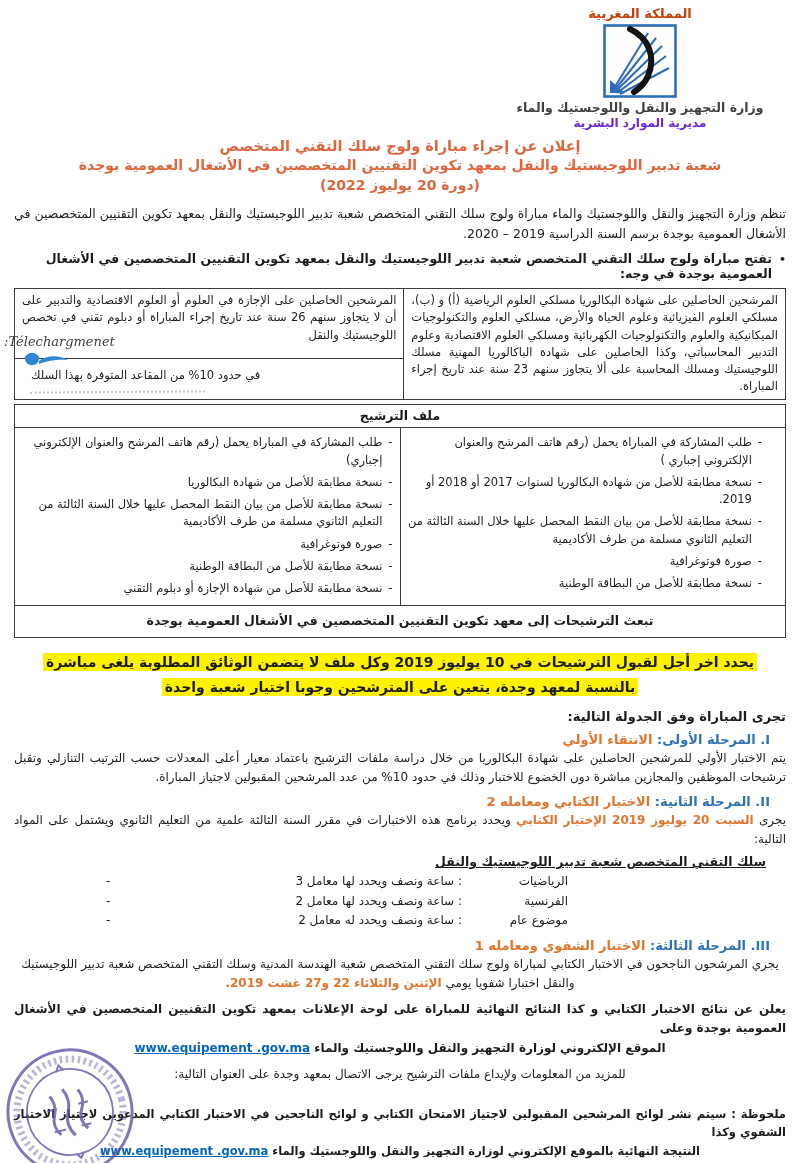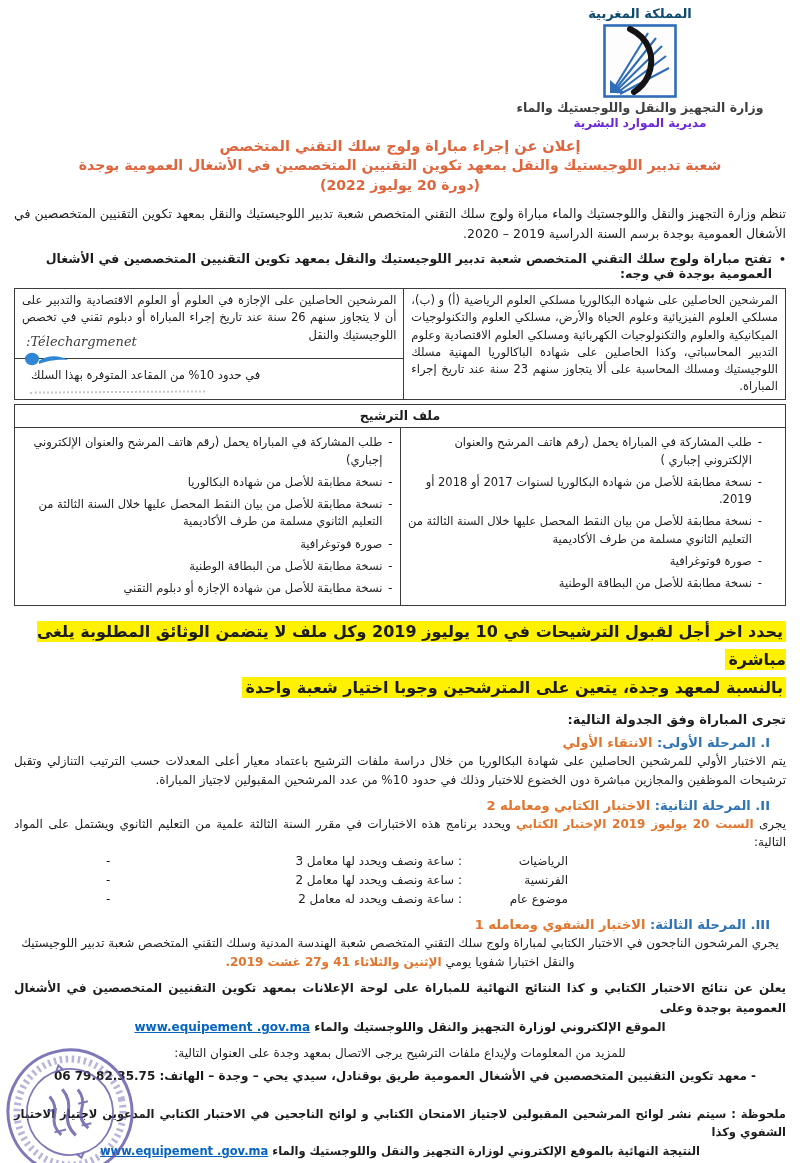--- a/index.html
+++ b/index.html
@@ -19,21 +19,21 @@
     font-family:"DejaVu Sans","Liberation Sans",sans-serif;
     color:var(--ink);
     direction:rtl;
     position:relative;
     overflow:hidden;
   }
   .page{padding:0 14px;}
 
   
   .gov-header{width:260px;margin:6px 16px 0 auto;text-align:center;}
-  .kingdom{font-size:13px;font-weight:bold;color:#0c4a6e;}
+  .kingdom{font-size:13px;font-weight:bold;color:#c2410c;}
   .logo-wrap{margin:3px auto 2px;width:74px;height:74px;}
   .ministry{font-size:12.5px;font-weight:bold;color:#404040;line-height:1.25;}
   .directorate{font-size:12px;font-weight:bold;color:#6d28d9;}
 
   
   .doc-title{text-align:center;margin-top:6px;color:var(--title-orange);font-weight:bold;}
   .doc-title .t1{font-size:14.5px;line-height:1.4;}
   .doc-title .t2{font-size:14px;line-height:1.4;}
   .doc-title .t3{font-size:14px;line-height:1.4;}
 
@@ -52,21 +52,21 @@
   .tbl2{margin-top:4px;}
   .tbl2 .thead{font-weight:bold;text-align:center;font-size:12.5px;padding:2px;margin-left:14px;}
   .tbl2 .col{width:50%;}
   .doc-item{display:flex;gap:6px;margin:3px 0 5px;}
   .doc-item .dash{flex:0 0 auto;}
   .doc-item .txt{flex:1;}
   .col-right .doc-item{padding-right:16px;}
   .tfoot{font-weight:bold;text-align:center;font-size:12.5px;padding:6px 4px;}
 
   
-  .deadline{margin-top:12px;text-align:right;font-weight:bold;font-size:16px;line-height:1.75;}
+  .deadline{margin-top:12px;text-align:center;font-weight:bold;font-size:14px;line-height:1.75;}
   .hl{background:var(--yellow);padding:1px 3px;}
 
   .sched-intro{margin-top:10px;font-size:13px;font-weight:bold;}
 
   
   .phase-head{margin:8px 16px 2px 0;font-size:13px;font-weight:bold;}
   .pnum,.plabel{color:var(--heading-blue);}
   .pname,.orange{color:var(--accent-orange);font-weight:bold;}
   .phase-body{font-size:12px;line-height:1.55;text-align:justify;margin-top:2px;}
   .phase-body.center{text-align:center;}
@@ -81,21 +81,21 @@
   .results-2{text-align:center;font-size:12px;font-weight:bold;line-height:1.6;}
   .doclink{color:var(--link-blue);text-decoration:underline;font-weight:bold;direction:ltr;unicode-bidi:embed;}
   .contact-info{margin-top:7px;text-align:center;font-size:12px;line-height:1.5;}
   .address{margin-top:7px;font-size:12px;font-weight:bold;padding-right:30px;}
   .ltr{direction:ltr;unicode-bidi:embed;display:inline-block;}
 
   .note{margin-top:22px;font-size:11.5px;font-weight:bold;line-height:1.6;text-align:justify;}
   .note-2{text-align:center;font-size:11.5px;font-weight:bold;line-height:1.6;}
 
   
-  .watermark{position:absolute;top:334px;left:26px;z-index:5;font-family:"DejaVu Serif","Liberation Serif",serif;font-style:italic;font-size:13px;color:#3d3d3d;}
+  .watermark{position:absolute;top:334px;left:4px;z-index:5;font-family:"DejaVu Serif","Liberation Serif",serif;font-style:italic;font-size:13px;color:#3d3d3d;}
   .watermark-logo{position:absolute;top:351px;left:24px;z-index:5;}
   .faint-line{position:absolute;top:391px;left:30px;width:175px;border-bottom:2px dotted #a9a9a9;opacity:.65;transform:rotate(-.4deg);}
   .stamp{position:absolute;left:-12px;top:1034px;z-index:6;opacity:.88;}
 </style>
 </head>
 <body>
 
 <div class="page">
 
   <div class="gov-header">
@@ -191,20 +191,23 @@
         <div class="doc-item">
               <span class="dash">-</span>
               <div class="txt">نسخة مطابقة للأصل من البطاقة الوطنية</div>
             </div>
         <div class="doc-item">
               <span class="dash">-</span>
               <div class="txt">نسخة مطابقة للأصل من شهادة الإجازة أو دبلوم التقني</div>
             </div>
       </td>
     </tr>
+    <tr>
+      <td class="tfoot" colspan="2">تبعث الترشيحات إلى معهد تكوين التقنيين المتخصصين في الأشغال العمومية بوجدة</td>
+    </tr>
   </tbody>
     </table>
 
   <div class="deadline">
     <div><span class="hl">يحدد اخر أجل لقبول الترشيحات في 10 يوليوز 2019 وكل ملف لا يتضمن الوثائق المطلوبة يلغى مباشرة</span></div>
     <div><span class="hl">بالنسبة لمعهد وجدة، يتعين على المترشحين وجوبا اختيار شعبة واحدة</span></div>
   </div>
 
   <div class="sched-intro">تجرى المباراة وفق الجدولة التالية:</div>
 
@@ -215,54 +218,50 @@
   </div>
   <p class="phase-body">يتم الاختبار الأولي للمرشحين الحاصلين على شهادة البكالوريا من خلال دراسة ملفات الترشيح باعتماد معيار أعلى المعدلات حسب الترتيب التنازلي وتقبل ترشيحات الموظفين والمجازين مباشرة دون الخضوع للاختبار وذلك في حدود 10% من عدد المرشحين المقبولين لاجتياز المباراة.</p>
 
   <div class="phase-head">
     <span class="pnum">II.</span>
     <span class="plabel">المرحلة الثانية:</span>
     <span class="pname">الاختبار الكتابي ومعامله 2</span>
   </div>
   <p class="phase-body"><span>يجرى </span><span class="orange">السبت 20 يوليوز 2019 الإختبار الكتابي</span><span> ويحدد برنامج هذه الاختبارات في مقرر السنة الثالثة علمية من التعليم الثانوي ويشتمل على المواد التالية:</span></p>
 
+  <div class="track-title">سلك التقني المتخصص شعبة تدبير اللوجيستيك والنقل</div>
 
   <div class="subject-row">
     <span class="sdash">-</span>
     <span class="subj-name">الرياضيات</span><span>: ساعة ونصف ويحدد لها معامل 3</span>
   </div>
   <div class="subject-row">
     <span class="sdash">-</span>
     <span class="subj-name">الفرنسية</span><span>: ساعة ونصف ويحدد لها معامل 2</span>
   </div>
   <div class="subject-row">
     <span class="sdash">-</span>
     <span class="subj-name">موضوع عام</span><span>: ساعة ونصف ويحدد له معامل 2</span>
   </div>
 
   <div class="phase-head">
     <span class="pnum">III.</span>
     <span class="plabel">المرحلة الثالثة:</span>
     <span class="pname">الاختبار الشفوي ومعامله 1</span>
   </div>
-  <p class="phase-body center"><span>يجري المرشحون الناجحون في الاختبار الكتابي لمباراة ولوج سلك التقني المتخصص شعبة الهندسة المدنية وسلك التقني المتخصص شعبة تدبير اللوجيستيك والنقل اختبارا شفويا يومي </span><span class="orange">الإثنين والثلاثاء 41 و27 غشت 2019.</span></p>
+  <p class="phase-body center"><span>يجري المرشحون الناجحون في الاختبار الكتابي لمباراة ولوج سلك التقني المتخصص شعبة الهندسة المدنية وسلك التقني المتخصص شعبة تدبير اللوجيستيك والنقل اختبارا شفويا يومي </span><span class="orange">الإثنين والثلاثاء 22 و27 غشت 2019.</span></p>
 
   <p class="results-1">يعلن عن نتائج الاختبار الكتابي و كذا النتائج النهائية للمباراة على لوحة الإعلانات بمعهد تكوين التقنيين المتخصصين في الأشغال العمومية بوجدة وعلى</p>
   <p class="results-2">
     <span>الموقع الإلكتروني لوزارة التجهيز والنقل واللوجستيك والماء</span>
     <a class="doclink" href="#">www.equipement .gov.ma</a>
   </p>
 
   <p class="contact-info">للمزيد من المعلومات ولإيداع ملفات الترشيح يرجى الاتصال بمعهد وجدة على العنوان التالية:</p>
 
-  <p class="address">
-    <span>- معهد تكوين التقنيين المتخصصين في الأشغال العمومية طريق بوقنادل، سيدي يحي – وجدة –</span>
-    <span>الهاتف:</span>
-    <span class="ltr">06 79.82.35.75</span>
-  </p>
 
   <p class="note"><span>ملحوظة :</span> <span>سيتم نشر لوائح المرشحين المقبولين لاجتياز الامتحان الكتابي و لوائح الناجحين في الاختبار الكتابي المدعوين لاجتياز الاختبار الشفوي وكذا</span></p>
   <p class="note-2">
     <span>النتيجة النهائية بالموقع الإلكتروني لوزارة التجهيز والنقل واللوجستيك والماء</span>
     <a class="doclink" href="#">www.equipement .gov.ma</a>
   </p>
 
 </div>
 
 <div class="watermark">Télechargmenet:</div>

